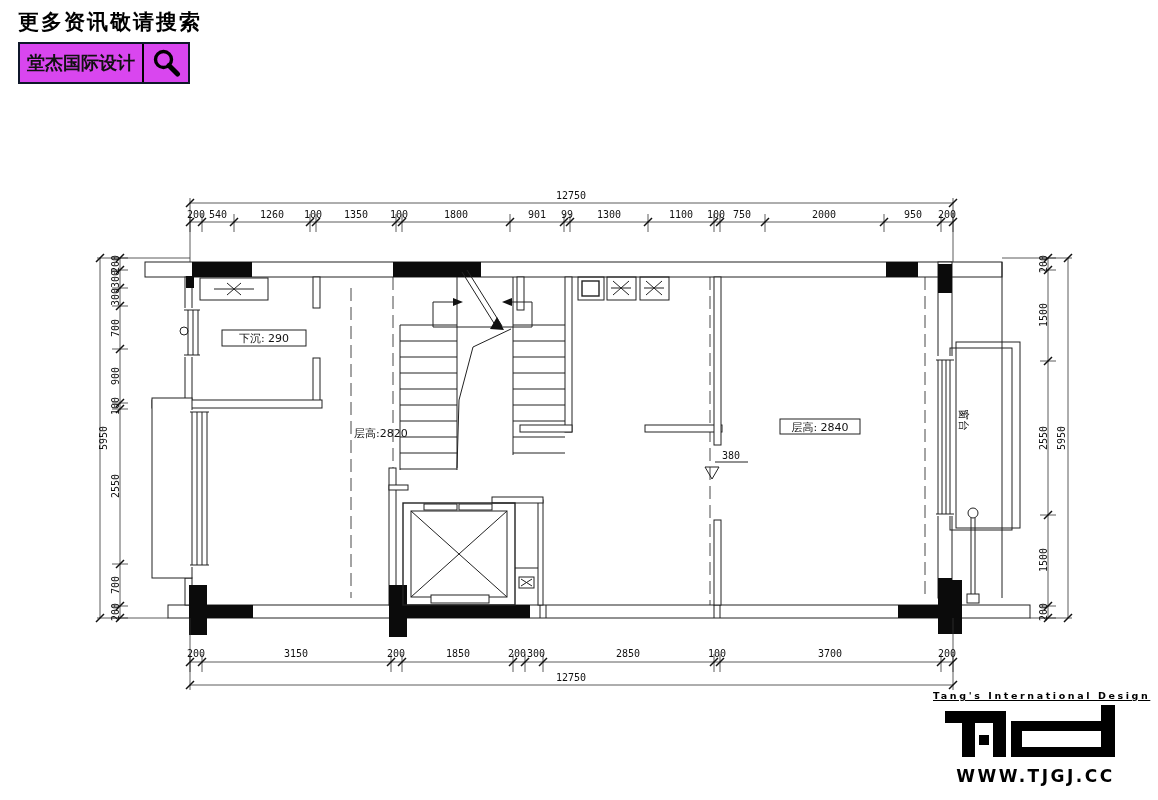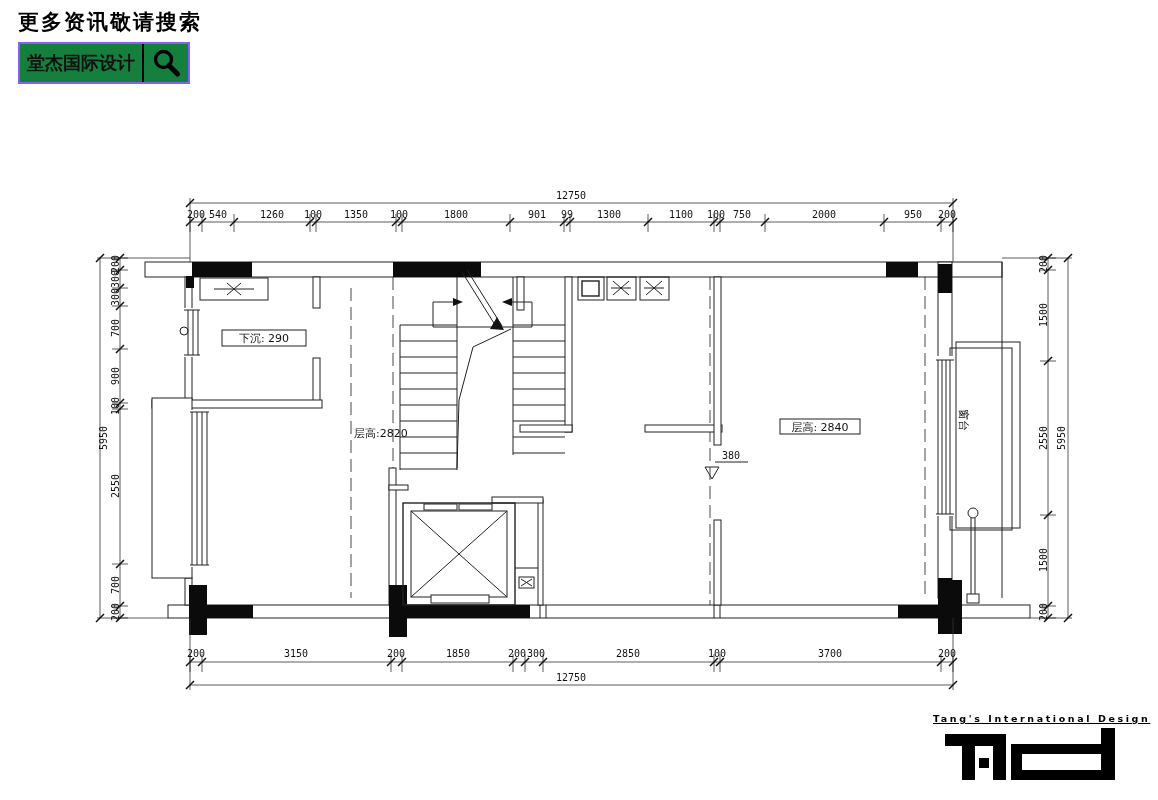--- a/index.html
+++ b/index.html
@@ -2,22 +2,22 @@
 <html><head>
 <meta charset="utf-8">
 <style>
   html,body{margin:0;padding:0;background:#fff;}
   body{width:1158px;height:800px;position:relative;overflow:hidden;
        font-family:"DejaVu Sans",sans-serif;color:#111;}
   
   .hdr{position:absolute;left:18px;top:8px;}
   .hdr-title{font-family:"DejaVu Serif",serif;font-weight:bold;font-size:21px;
              letter-spacing:2px;color:#000;}
-  .brand-box{margin-top:6px;width:168px;height:38px;border:2px solid #8b5cf6;
-             display:flex;align-items:stretch;background:#15803d;}
+  .brand-box{margin-top:6px;width:168px;height:38px;border:2px solid #0f172a;
+             display:flex;align-items:stretch;background:#d946ef;}
   .brand-name{flex:1;display:flex;align-items:center;justify-content:center;
               font-weight:bold;font-size:18px;letter-spacing:0px;
               border-right:2px solid #000;padding:0 3px;white-space:nowrap;}
   .brand-icon{width:44px;display:flex;align-items:center;justify-content:center;}
   
   .plan-svg{position:absolute;left:0;top:0;}
   .w{fill:#fff;stroke:#222;stroke-width:1;}
   .k{fill:#0b0b0b;stroke:none;}
   .ln{stroke:#222;stroke-width:1;fill:none;}
   .ln2{stroke:#222;stroke-width:1.4;fill:none;}
@@ -241,13 +241,14 @@
   <svg class="tid" width="185" height="54" viewBox="0 0 185 54">
     <rect x="2" y="6" width="50" height="12" fill="#000"></rect>
     <rect x="19" y="6" width="13" height="46" fill="#000"></rect>
     <rect x="36" y="30" width="10" height="10" fill="#000"></rect>
     <rect x="50" y="6" width="13" height="46" fill="#000"></rect>
     <rect x="68" y="16" width="11" height="36" fill="#000"></rect>
     <rect x="68" y="16" width="94" height="10" fill="#000"></rect>
     <rect x="68" y="42" width="94" height="10" fill="#000"></rect>
     <rect x="158" y="0" width="14" height="52" fill="#000"></rect>
   </svg>
+  <div class="f-site">WWW.TJGJ.CC</div>
 </div>
 
 </body></html>

